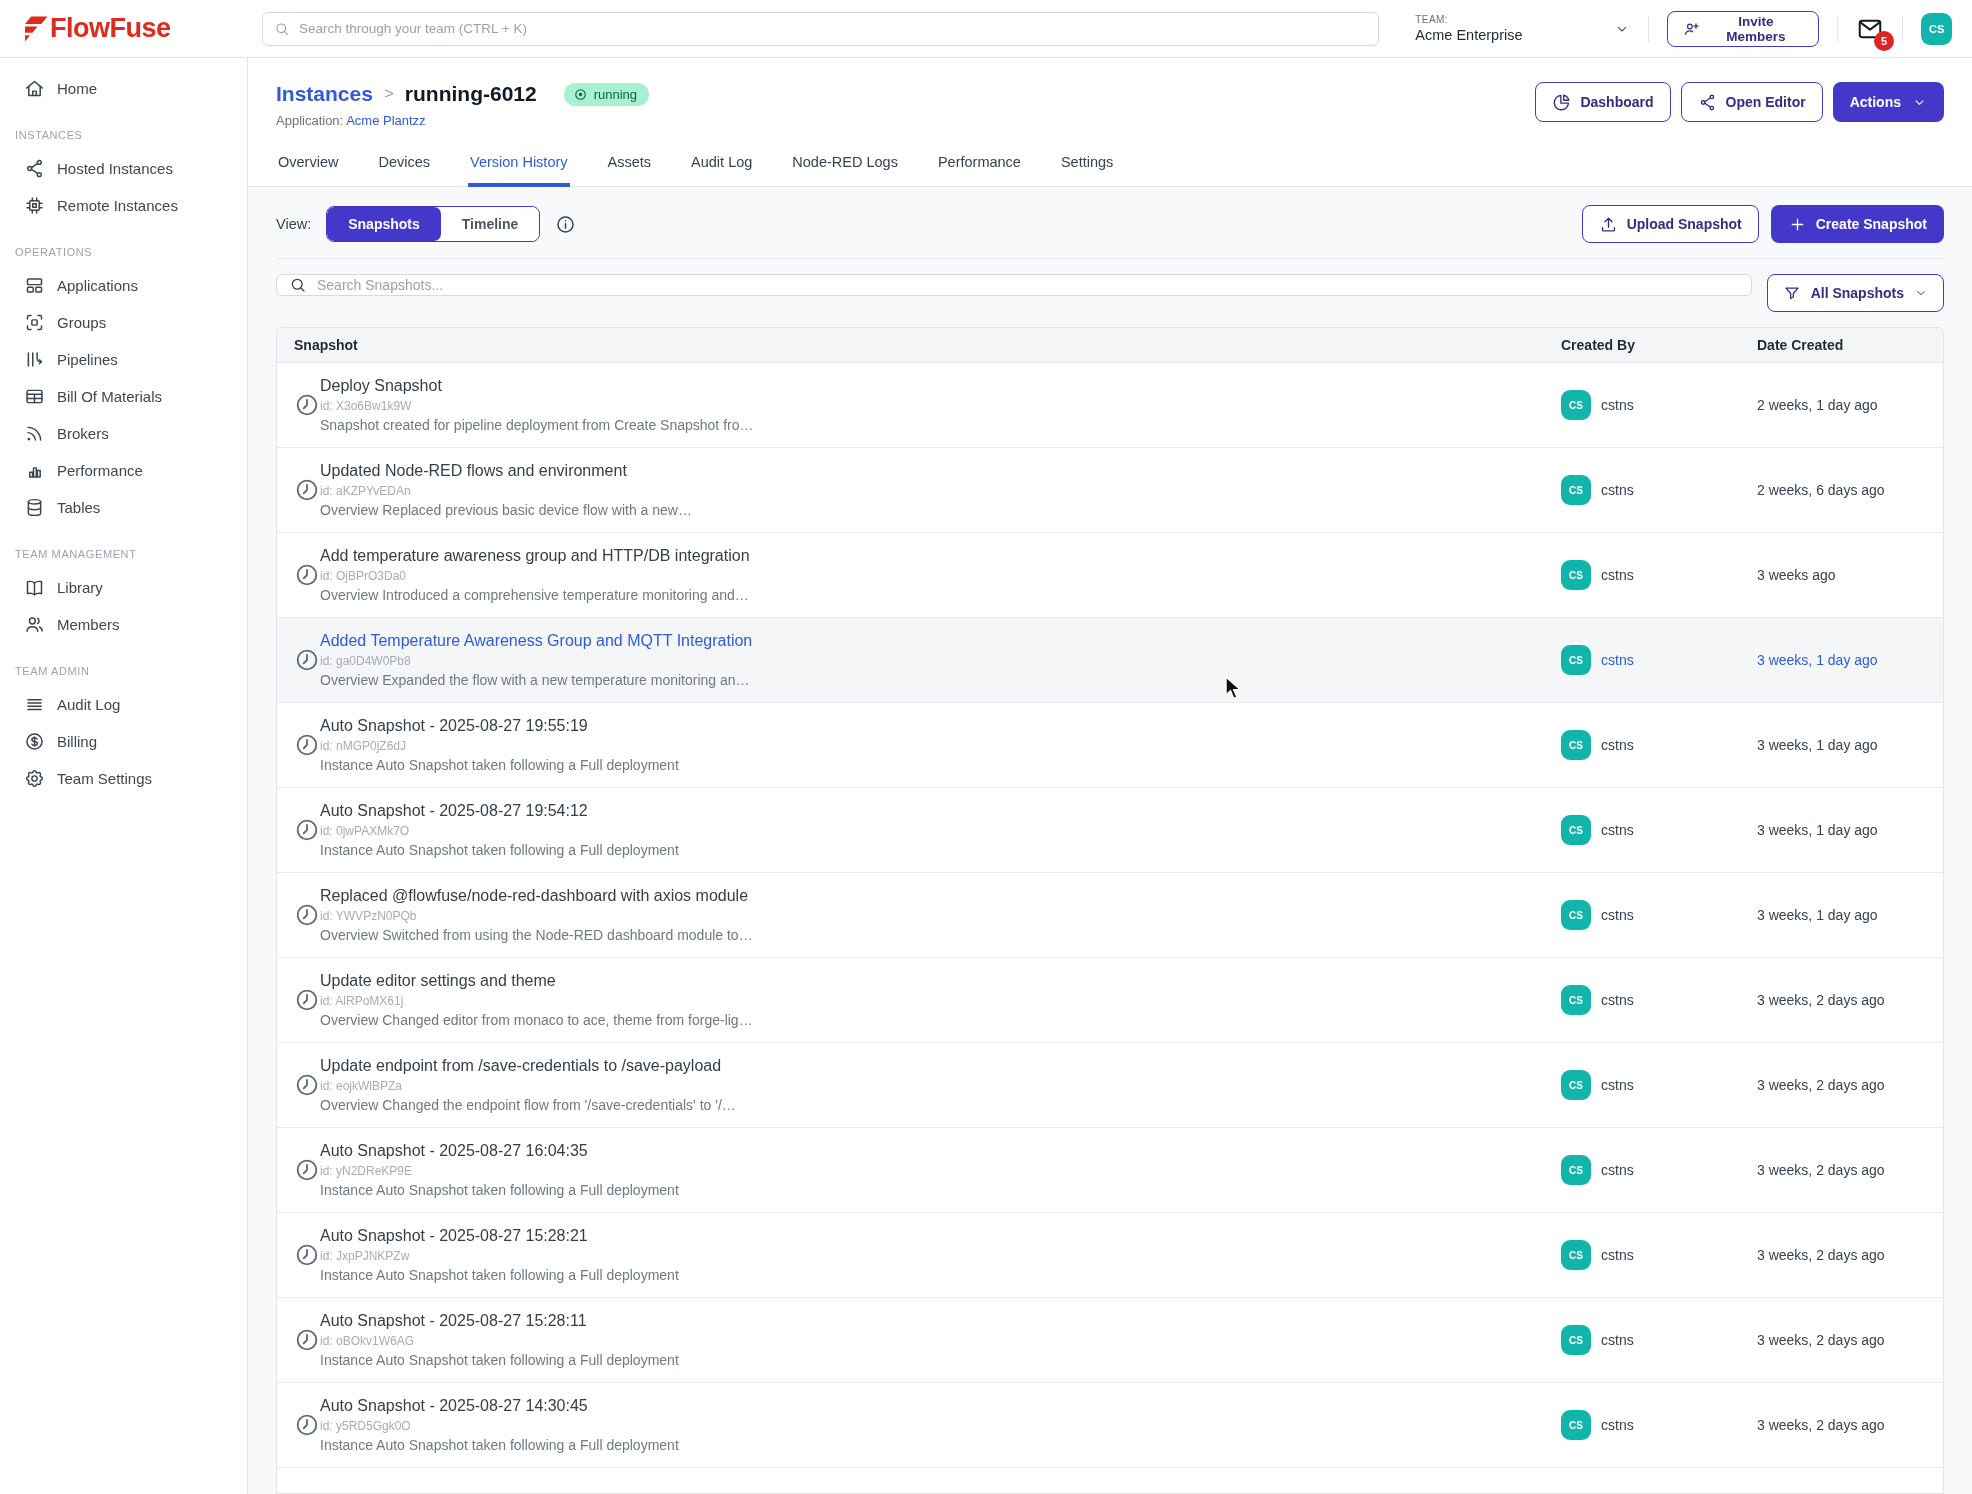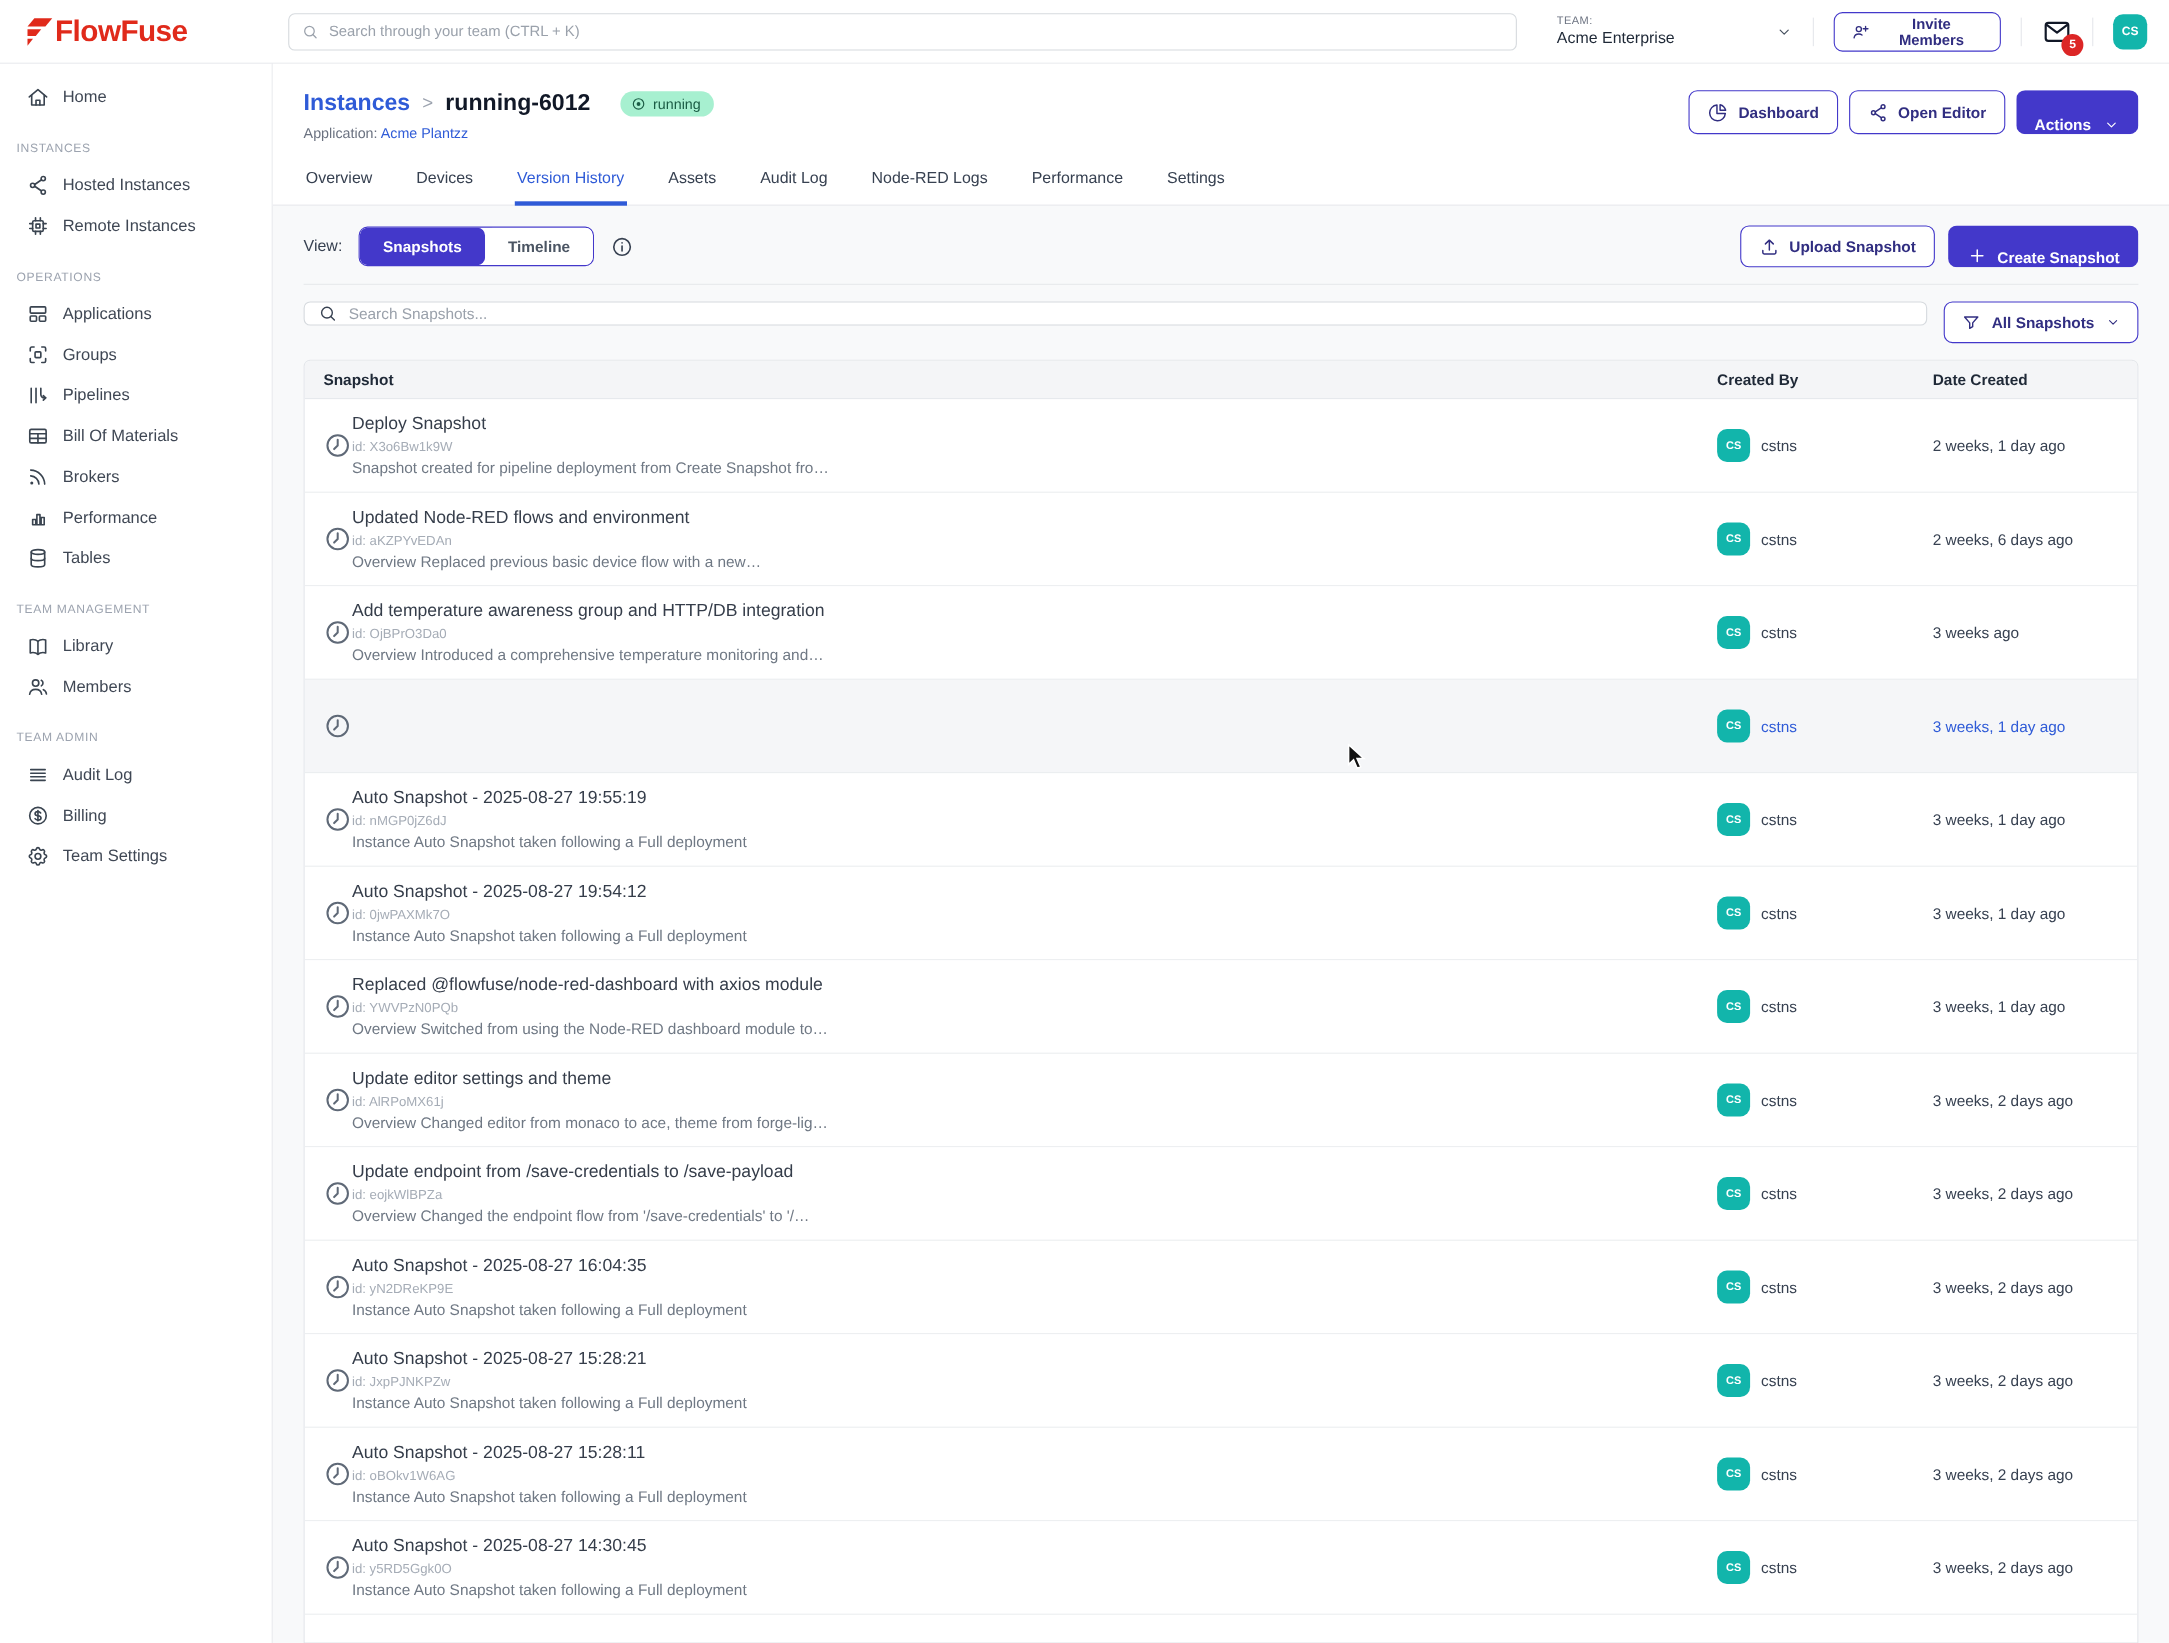--- a/index.html
+++ b/index.html
@@ -51,21 +51,21 @@
   .breadcrumb .root{color:var(--link);cursor:pointer;}
   .breadcrumb .sep{color:#9ca3af;font-weight:400;font-size:17px;}
   .status-badge{margin-left:16px;display:inline-flex;align-items:center;gap:6px;background:var(--badge-bg);color:var(--badge-text);font-size:13px;font-weight:400;padding:4px 12px 4px 9px;border-radius:999px;}
   .status-badge .icon{width:15px;height:15px;}
   .app-line{margin-top:7px;font-size:13px;color:#6b7280;}
   .app-line .app-link{color:var(--link);cursor:pointer;}
   .header-buttons{display:flex;gap:10px;}
   .btn{height:40px;border-radius:8px;display:inline-flex;align-items:center;gap:9px;padding:0 16px;font-size:14px;font-weight:700;cursor:pointer;border:1px solid transparent;font-family:inherit;}
   .btn .icon{width:19px;height:19px;}
   .btn-outline{background:#fff;border-color:var(--accent);color:var(--accent-text);}
-  .btn-solid{background:var(--accent);color:#fff;align-items:flex-end;}
+  .btn-solid{background:var(--accent);color:#fff;}
   .btn .chev{width:15px;height:15px;margin-left:2px;}
   .tabs{display:flex;gap:36px;margin-top:22px;}
   .tab{font-size:14.5px;color:#374151;padding:4px 2px 13px;cursor:pointer;border-bottom:4px solid transparent;margin-bottom:-1px;}
   .tab.active{color:var(--link);border-bottom-color:var(--link);}
 
   
   .content{padding:18px 28px 0;flex:1;display:flex;flex-direction:column;min-height:0;}
   .toolbar{display:flex;justify-content:space-between;align-items:center;padding-bottom:15px;}
   .view-group{display:flex;align-items:center;gap:15px;}
   .view-label{font-size:14.5px;color:#374151;}
@@ -519,20 +519,25 @@
               <div class="row-date">3 weeks ago</div>
             </div>
             <div class="row hl">
               <div class="row-main">
                 <span class="icon row-clock">
                   <svg viewBox="0 0 24 24" fill="none" stroke="currentColor" stroke-width="1.7" stroke-linecap="round" stroke-linejoin="round">
                     <circle cx="12" cy="12" r="8.6"></circle>
                     <path d="M12 7.2V12l-3 3"></path>
                   </svg>
                 </span>
+                <div class="row-text">
+                  <span class="row-title">Added Temperature Awareness Group and MQTT Integration</span>
+                  <span class="row-id">id: ga0D4W0Pb8</span>
+                  <span class="row-desc">Overview Expanded the flow with a new temperature monitoring an…</span>
+                </div>
               </div>
               <div class="row-user">
                 <span class="mini-avatar">CS</span>
                 <span>cstns</span>
               </div>
               <div class="row-date">3 weeks, 1 day ago</div>
             </div>
             <div class="row">
               <div class="row-main">
                 <span class="icon row-clock">

